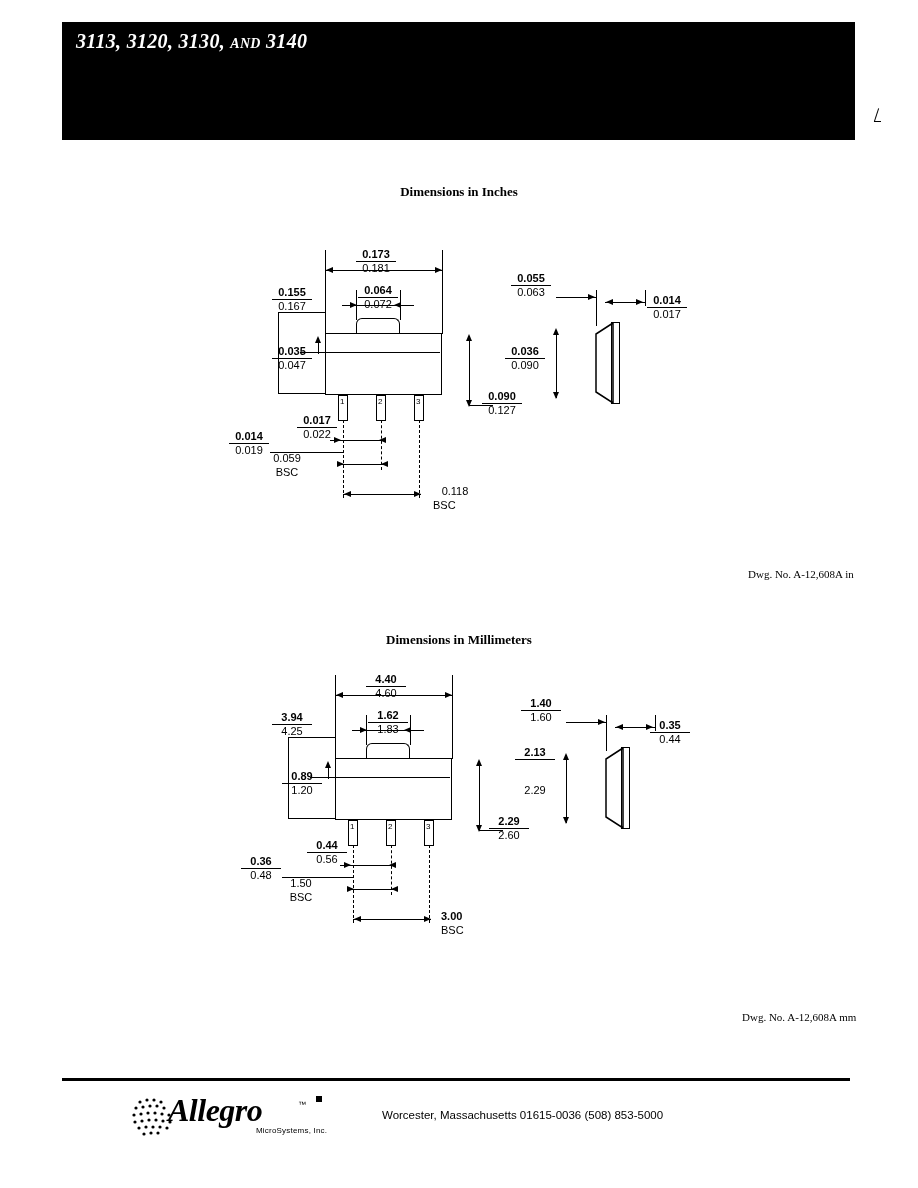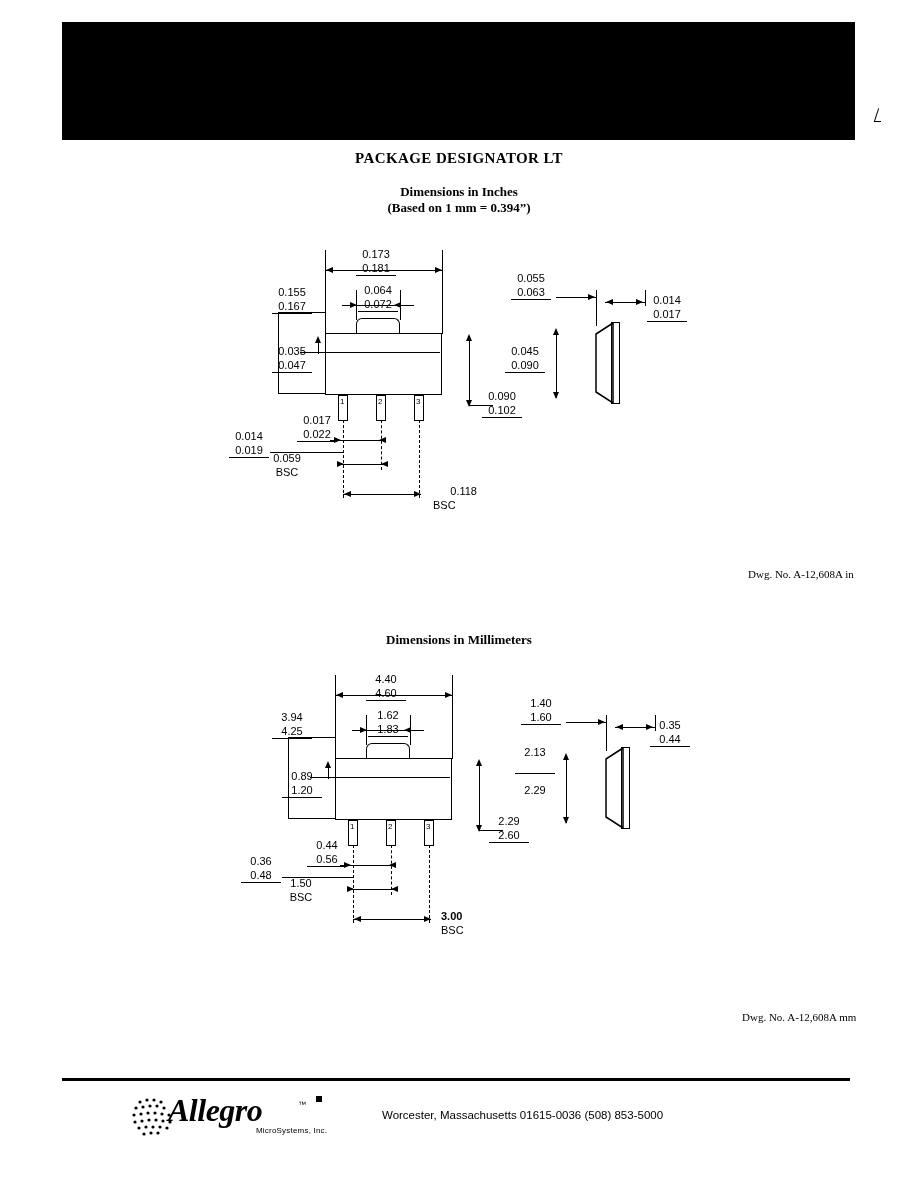--- a/index.html
+++ b/index.html
@@ -208,21 +208,22 @@
   .lbl {
     position: absolute;
     font-family: "Liberation Sans", sans-serif;
     font-size: 11px;
     line-height: 13px;
     text-align: center;
     white-space: nowrap;
   }
   .lbl.frac {
     border-bottom: 1px solid #000;
-    padding-bottom: 14px;
+    padding-bottom: 0px;
+    font-weight: bold;
   }
   .pinnum {
     position: absolute;
     font-family: "Liberation Sans", sans-serif;
     font-size: 8px;
   }
   .dashln {
     position: absolute;
     border-left: 1px dashed #000;
   }
@@ -251,27 +252,26 @@
     border-right: 3px solid transparent;
     border-top: 7px solid #000;
   }
 </style>
 </head>
 <body>
 
 <div class="page">
 
   <div class="header-bar">
+    <div class="header-title"><span>3113, 3120, 3130, </span><span class="small">AND</span><span> 3140</span></div>
   </div>
   <div class="corner-tick"></div>
 
-  <div class="pkg-title">PACKAGE DESIGNATOR LT</div>
   <div class="dim-title-in">
     <div>Dimensions in Inches</div>
-    <div>(Based on 1 mm = 0.394”)</div>
   </div>
   <div class="dim-title-mm">Dimensions in Millimeters</div>
 
   <div class="dwg" style="left:0;top:0;width:918px;height:600px;">
 
     <div class="box-outline" style="left:325px;top:333px;width:117px;height:62px;"></div>
 
     <div class="ln hln" style="left:327px;top:352px;width:113px;height:1px;"></div>
 
     <div style="position:absolute;left:356px;top:318px;width:44px;height:16px;border:1.5px solid #000;border-bottom:none;border-radius:6px 6px 0 0;box-sizing:border-box;"></div>
@@ -313,42 +313,42 @@
     <div class="ln vln" style="left:318px;top:338px;height:16px;"></div>
     <div class="ar ar-u" style="left:315px;top:336px;"></div>
     <div class="lbl frac" style="left:272px;top:345px;width:40px;">0.035</div>
     <div class="lbl" style="left:272px;top:359px;width:40px;">0.047</div>
 
     <div class="ln vln" style="left:469px;top:336px;height:70px;"></div>
     <div class="ln hln" style="left:469px;top:405px;width:24px;"></div>
     <div class="ar ar-u" style="left:466px;top:334px;"></div>
     <div class="ar ar-d" style="left:466px;top:400px;"></div>
     <div class="lbl frac" style="left:482px;top:390px;width:40px;">0.090</div>
-    <div class="lbl" style="left:482px;top:404px;width:40px;">0.102</div>
+    <div class="lbl" style="left:482px;top:404px;width:40px;">0.127</div>
 
     <div class="ln hln" style="left:330px;top:440px;width:56px;"></div>
     <div class="ar ar-r" style="left:334px;top:437px;"></div>
     <div class="ar ar-l" style="left:379px;top:437px;"></div>
     <div class="lbl frac" style="left:297px;top:414px;width:40px;">0.017</div>
     <div class="lbl" style="left:297px;top:428px;width:40px;">0.022</div>
 
     <div class="ln hln" style="left:270px;top:452px;width:74px;"></div>
     <div class="lbl frac" style="left:229px;top:430px;width:40px;">0.014</div>
     <div class="lbl" style="left:229px;top:444px;width:40px;">0.019</div>
 
     <div class="ln hln" style="left:338px;top:464px;width:50px;"></div>
     <div class="ar ar-r" style="left:337px;top:461px;"></div>
     <div class="ar ar-l" style="left:381px;top:461px;"></div>
     <div class="lbl" style="left:265px;top:452px;width:44px;">0.059</div>
     <div class="lbl" style="left:265px;top:466px;width:44px;">BSC</div>
 
     <div class="ln hln" style="left:343px;top:494px;width:78px;"></div>
     <div class="ar ar-l" style="left:344px;top:491px;"></div>
     <div class="ar ar-r" style="left:414px;top:491px;"></div>
-    <div class="lbl" style="left:433px;top:485px;width:44px;text-align:right;">0.118</div>
+    <div class="lbl" style="left:433px;top:485px;width:44px;text-align:center;">0.118</div>
     <div class="lbl" style="left:433px;top:499px;width:44px;text-align:left;">BSC</div>
 
     <div style="position:absolute;left:586px;top:322px;width:28px;height:82px;">
       <svg width="28" height="82" viewBox="0 0 28 82">
         <polygon points="27,1 10,12 10,70 27,81" fill="none" stroke="#000" stroke-width="1.5"></polygon>
       </svg>
     </div>
     <div class="box-outline" style="left:611px;top:322px;width:9px;height:82px;border-width:1.5px;"></div>
 
     <div class="ln hln" style="left:556px;top:297px;width:40px;"></div>
@@ -360,21 +360,21 @@
     <div class="ln hln" style="left:605px;top:302px;width:40px;"></div>
     <div class="ar ar-l" style="left:606px;top:299px;"></div>
     <div class="ar ar-r" style="left:636px;top:299px;"></div>
     <div class="ln vln" style="left:645px;top:290px;height:16px;"></div>
     <div class="lbl frac" style="left:647px;top:294px;width:40px;">0.014</div>
     <div class="lbl" style="left:647px;top:308px;width:40px;">0.017</div>
 
     <div class="ln vln" style="left:556px;top:330px;height:68px;"></div>
     <div class="ar ar-u" style="left:553px;top:328px;"></div>
     <div class="ar ar-d" style="left:553px;top:392px;"></div>
-    <div class="lbl frac" style="left:505px;top:345px;width:40px;">0.045</div>
+    <div class="lbl frac" style="left:505px;top:345px;width:40px;">0.036</div>
     <div class="lbl" style="left:505px;top:359px;width:40px;">0.090</div>
   </div>
 
   <div class="dwg-no dwg-in">Dwg. No. A-12,608A in</div>
 
   <div class="dwg" style="left:0;top:0;width:918px;height:1050px;">
 
     <div class="box-outline" style="left:335px;top:758px;width:117px;height:62px;"></div>
     <div class="ln hln" style="left:337px;top:777px;width:113px;height:1px;"></div>
     <div style="position:absolute;left:366px;top:743px;width:44px;height:16px;border:1.5px solid #000;border-bottom:none;border-radius:6px 6px 0 0;box-sizing:border-box;"></div>

